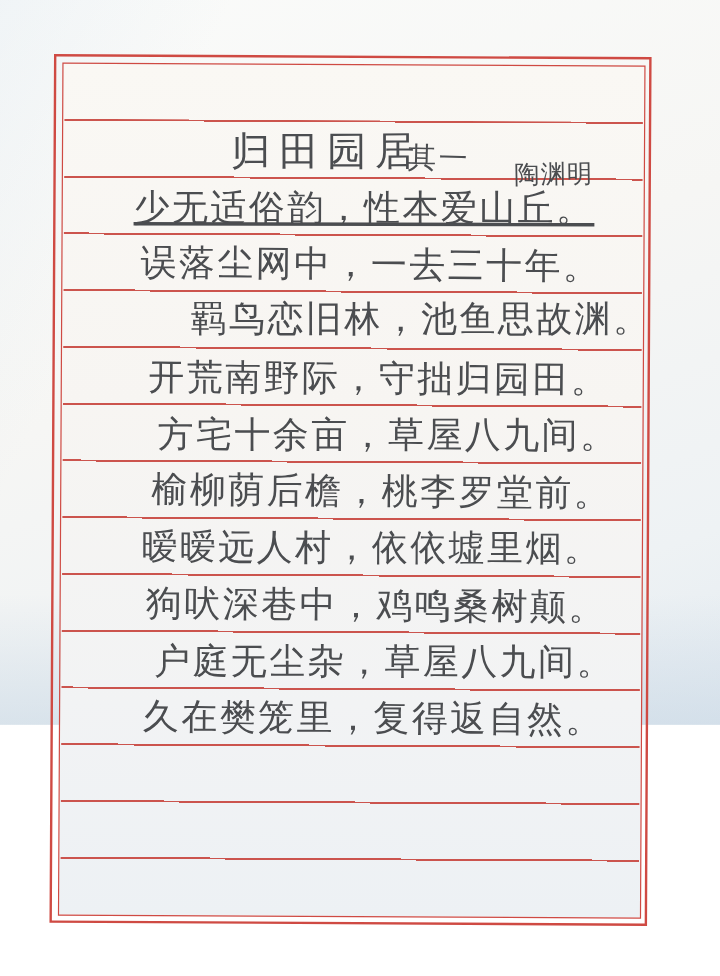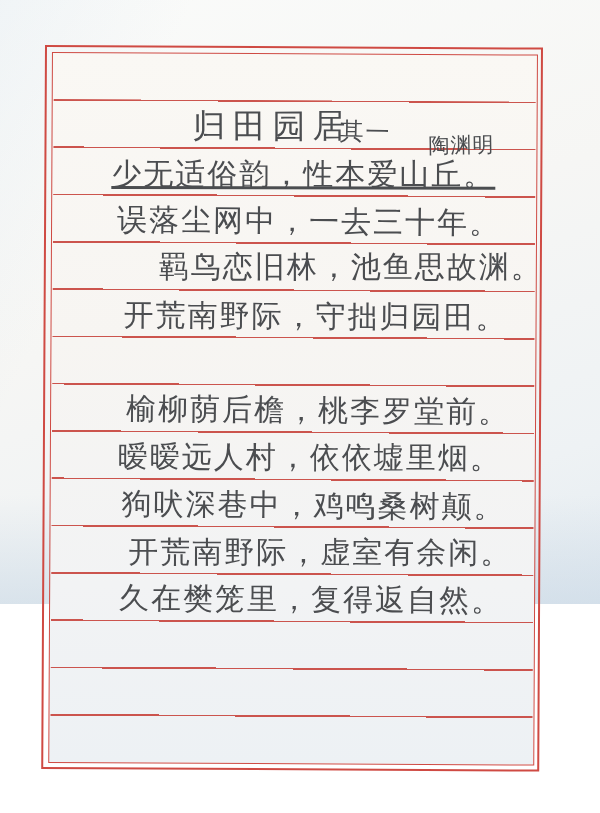--- a/index.html
+++ b/index.html
@@ -117,20 +117,21 @@
     <div class="ruled"></div>
 
     <div class="title ink">归田园居</div>
     <div class="subtitle ink">其一</div>
     <div class="author ink">陶渊明</div>
 
     <div class="pline ink pl0">少无适俗韵，性本爱山丘。</div>
     <div class="pline ink pl1">误落尘网中，一去三十年。</div>
     <div class="pline ink pl2">羁鸟恋旧林，池鱼思故渊。</div>
     <div class="pline ink pl3">开荒南野际，守拙归园田。</div>
+    <div class="pline ink pl4">方宅十余亩，草屋八九间。</div>
     <div class="pline ink pl5">榆柳荫后檐，桃李罗堂前。</div>
     <div class="pline ink pl6">暧暧远人村，依依墟里烟。</div>
     <div class="pline ink pl7">狗吠深巷中，鸡鸣桑树颠。</div>
-    <div class="pline ink pl8">开荒南野际，虚室有余闲。</div>
+    <div class="pline ink pl8">户庭无尘杂，草屋八九间。</div>
     <div class="pline ink pl9">久在樊笼里，复得返自然。</div>
 
   </div>
 </div>
 
 </body></html>

